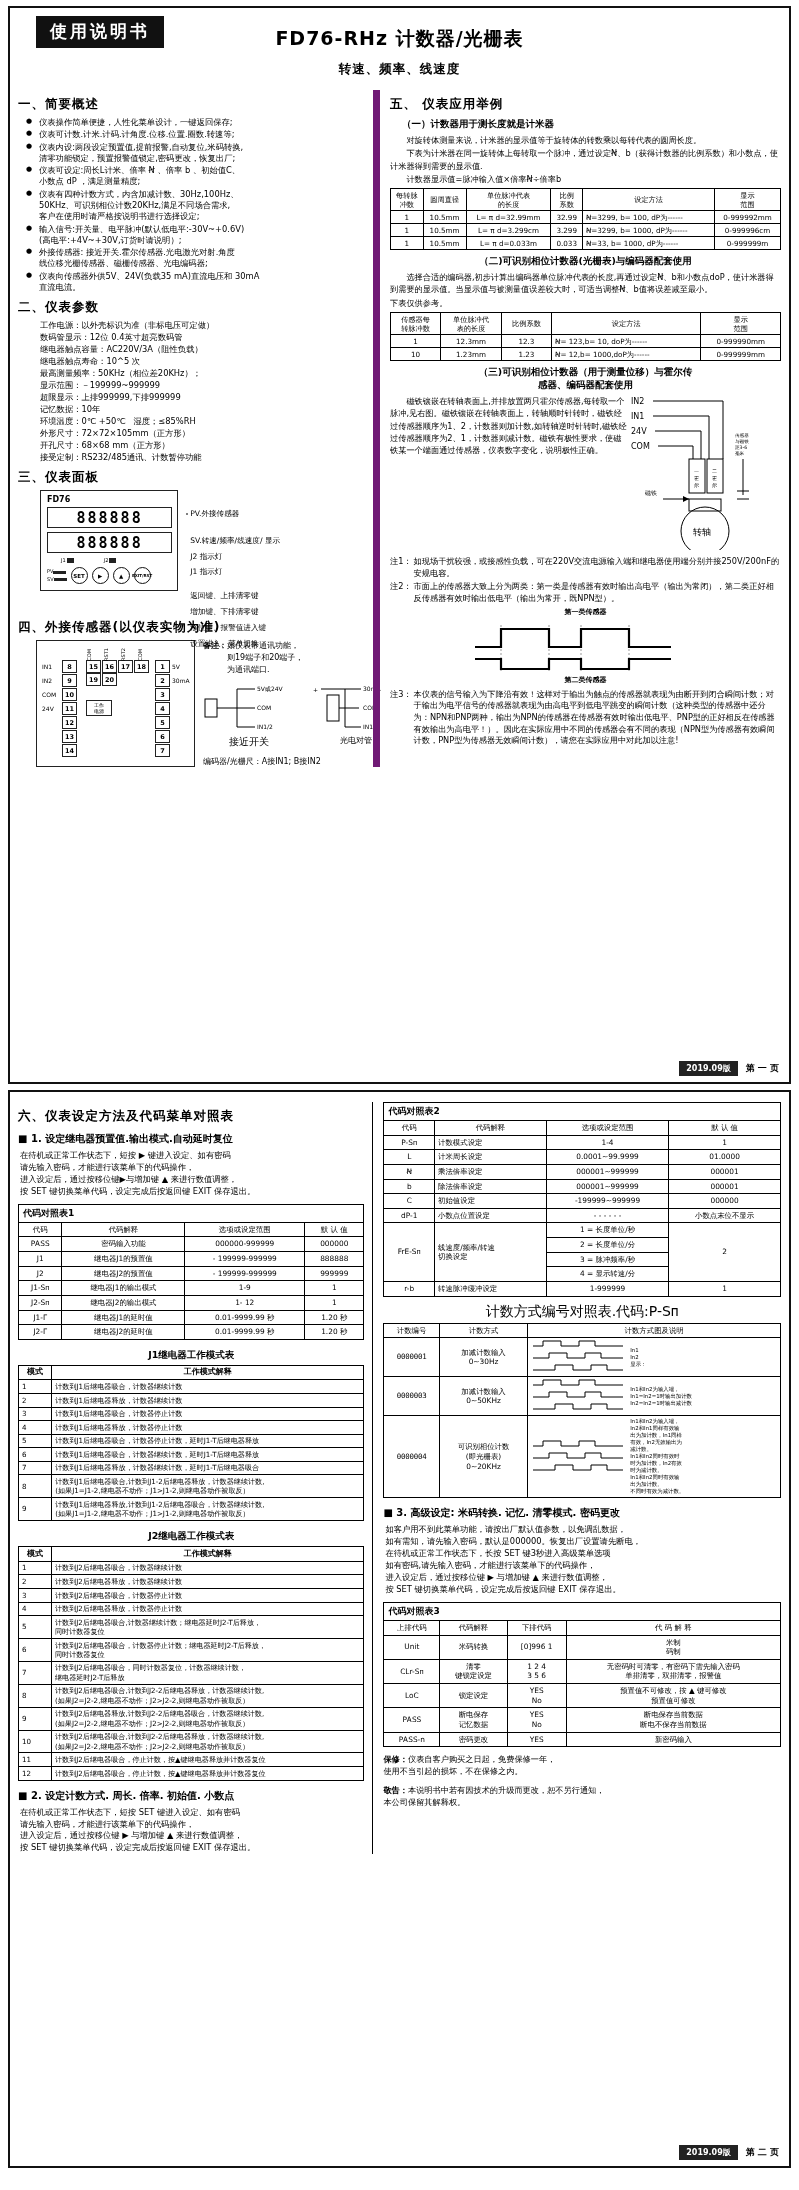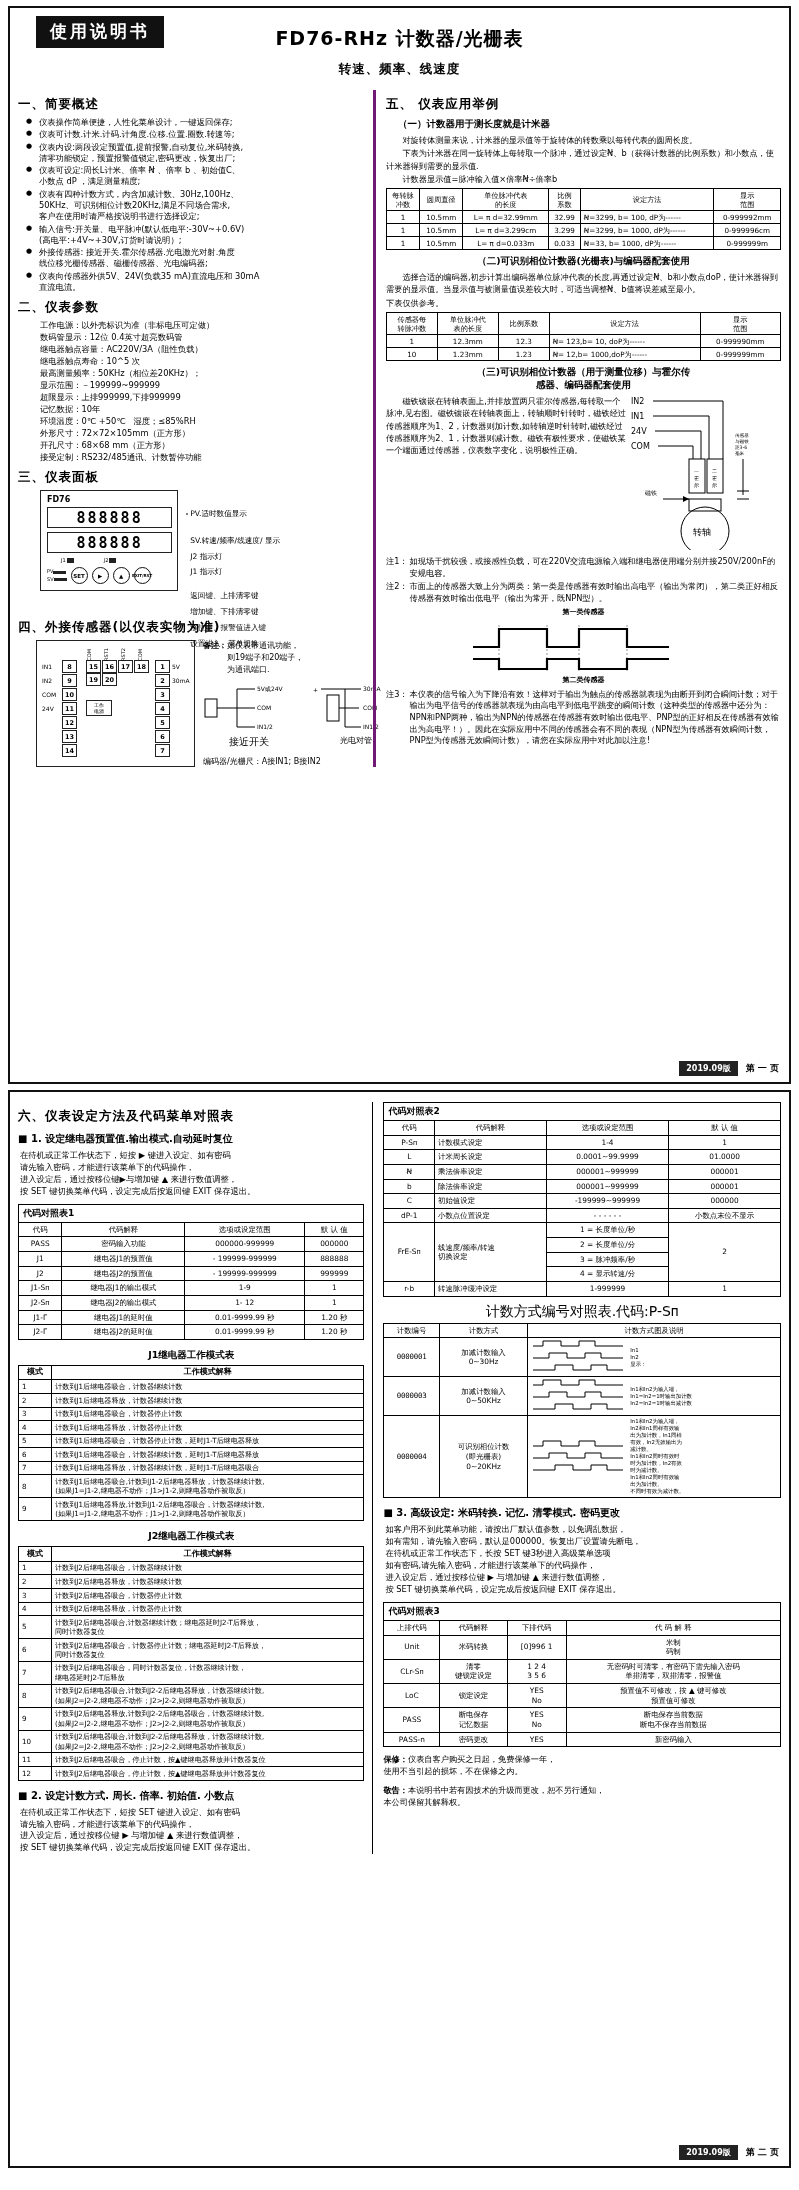--- a/index.html
+++ b/index.html
@@ -40,21 +40,21 @@
     font-size: 12.5px;
     font-weight: bold;
     margin-top: 9px;
     letter-spacing: 1px;
   }
   .cols {
     display:flex;
     margin-top: 12px;
   }
   .colL { width: 355px; padding-right:6px; }
-  .colR { width: 420px; padding-left: 10px; border-left: 3px solid #701a75; }
+  .colR { width: 420px; padding-left: 10px; border-left: 7px solid #701a75; }
   .colL2 { width: 360px; padding-right:8px; }
   .colR2 { width: 415px; padding-left: 10px; border-left: 1px solid #000; }
 
   h2.sec {
     font-size: 12.5px; font-weight:bold;
     margin: 6px 0 4px 0;
     letter-spacing:1px;
   }
   h3.sub {
     font-size: 9.5px; font-weight:bold;
@@ -236,21 +236,21 @@
               <div><span>PV</span><span class="bar"></span></div>
               <div><span>SV</span><span class="bar"></span></div>
             </div>
             <div class="kbtn">SET</div>
             <div class="kbtn">▶</div>
             <div class="kbtn">▲</div>
             <div class="kbtn" style="font-size:4px">EXIT/RST</div>
           </div>
         </div>
         <div class="panel-labels">
-          <div class="pl" style="top:20px;left:4px;">PV.适时数值显示</div>
+          <div class="pl" style="top:20px;left:4px;">PV.外接传感器</div>
           <div class="pl" style="top:47px;left:4px;">SV.转速/频率/线速度/ 显示</div>
           <div class="pl" style="top:63px;left:4px;">J2 指示灯</div>
           <div class="pl" style="top:78px;left:4px;">J1 指示灯</div>
           <div class="pl" style="top:102px;left:4px;">返回键、上排清零键</div>
           <div class="pl" style="top:118px;left:4px;">增加键、下排清零键</div>
           <div class="pl" style="top:134px;left:4px;">移位键、报警值进入键</div>
           <div class="pl" style="top:150px;left:4px;">设置进入、菜单切换</div>
           <svg width="190" height="160" style="position:absolute;top:0;left:0">
             <line x1="0" y1="24" x2="2" y2="24" stroke="#000"></line>
           </svg>

